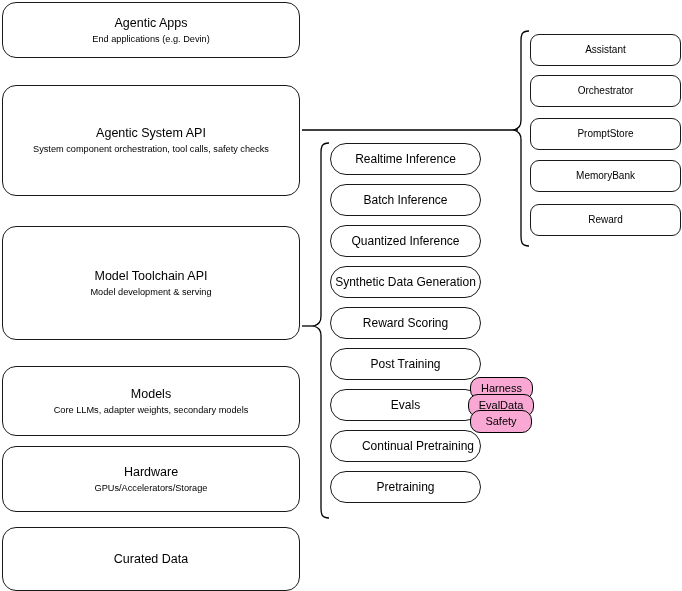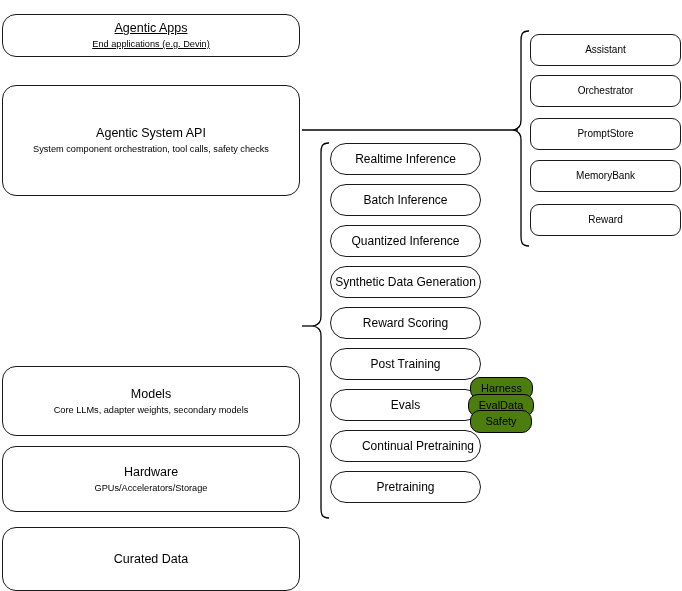--- a/index.html
+++ b/index.html
@@ -73,21 +73,21 @@
     border-width: 1.5px;
   }
   .right-box .title { font-size: 10px; }
 
   
   .pill {
     position: absolute;
     box-sizing: border-box;
     border: 1.4px solid #000;
     border-radius: 10px;
-    background: #4d7c0f;
+    background: #f9a8d4;
     height: 23px;
     display: flex;
     align-items: center;
     justify-content: center;
     font-size: 11px;
     line-height: 11px;
     white-space: nowrap;
   }
 
   
@@ -120,30 +120,34 @@
              C 321 143 321 148 321 153
              L 321 316
              C 321 322 319 324 314 326
              C 319 328 321 330 321 336
              L 321 508
              C 321 513 321 518 329 518"></path>
 
     <line x1="302" y1="326" x2="314" y2="326"></line>
   </svg>
 
-  <div class="box left-box" style="top:14px;height:43px;text-decoration:underline;">
+  <div class="box left-box" style="top:2px;height:56px;">
     <div class="title">Agentic Apps</div>
     <div class="subtitle">End applications (e.g. Devin)</div>
   </div>
 
   <div class="box left-box" style="top:85px;height:111px;">
     <div class="title">Agentic System API</div>
     <div class="subtitle">System component orchestration, tool calls, safety checks</div>
   </div>
 
+  <div class="box left-box" style="top:226px;height:114px;">
+    <div class="title">Model Toolchain API</div>
+    <div class="subtitle">Model development &amp; serving</div>
+  </div>
 
   <div class="box left-box" style="top:366px;height:70px;">
     <div class="title">Models</div>
     <div class="subtitle">Core LLMs, adapter weights, secondary models</div>
   </div>
 
   <div class="box left-box" style="top:446px;height:66px;">
     <div class="title">Hardware</div>
     <div class="subtitle">GPUs/Accelerators/Storage</div>
   </div>

